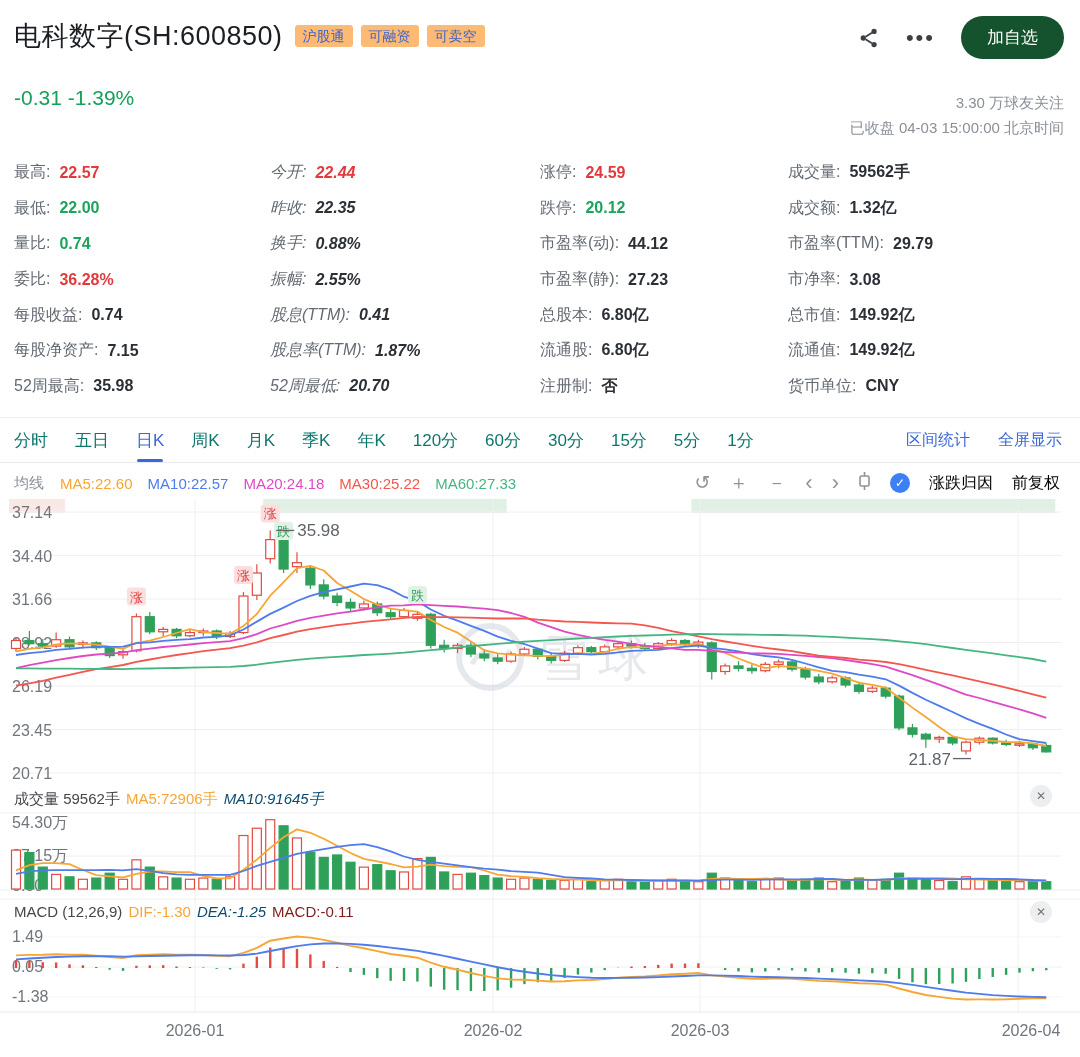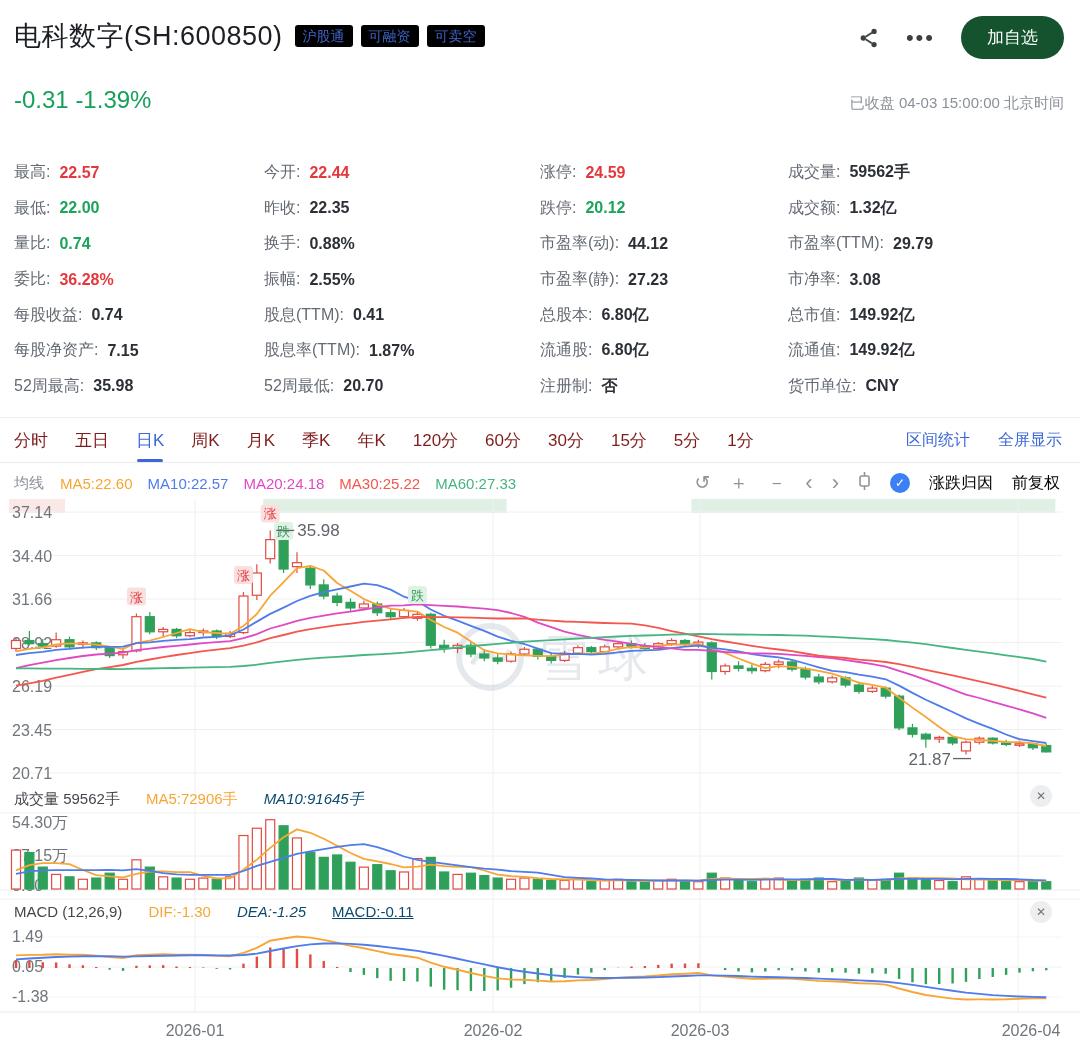--- a/index.html
+++ b/index.html
@@ -5,62 +5,62 @@
   * { margin:0; padding:0; box-sizing:border-box; }
   html,body { background:#fff; }
   body { font-family:"Liberation Sans", sans-serif; width:1080px; height:1057px; position:relative; overflow:hidden; color:#2b2f36; }
   #stage { position:relative; width:1080px; height:1057px; background:#fff; }
   #chart-svg { position:absolute; left:0; top:0; z-index:1; }
   svg text { font-family:"Liberation Sans", sans-serif; }
 
   
   .hdr { position:absolute; left:14px; top:18px; display:flex; align-items:center; gap:12px; z-index:3; }
   .title { font-size:27px; font-weight:500; color:#1b1e23; letter-spacing:0.5px; }
-  .chip { background:#000000; color:#3f63c8; font-size:14px; padding:3px 8px; border-radius:3px; }
+  .chip { background:#fdba74; color:#3f63c8; font-size:14px; padding:3px 8px; border-radius:3px; }
   .hdr-right { position:absolute; right:16px; top:16px; display:flex; align-items:center; gap:26px; z-index:3; }
   .icon-share svg { display:block; }
   .dots { font-size:22px; color:#3c4043; letter-spacing:2px; line-height:20px; cursor:pointer; }
   .btn-add { background:#14532d; color:#fff; font-size:17px; padding:10px 26px; border-radius:22px; border:none; cursor:pointer; }
 
   
   .quote { position:absolute; left:14px; top:86px; display:flex; align-items:flex-end; gap:16px; z-index:3; }
   .price { font-size:40px; font-weight:700; color:#16a05b; }
-  .chg { font-size:24px; color:#16a05b; padding-bottom:4px; }
+  .chg { font-size:21px; color:#16a05b; padding-bottom:4px; }
   .watch { position:absolute; right:16px; top:90px; text-align:right; color:#8a9099; font-size:15px; line-height:25px; z-index:3; }
 
   
   .stats { position:absolute; left:0; top:155px; width:1080px; z-index:3; }
   .stat-col { position:absolute; top:0; }
   .stat-row { height:35.6px; display:flex; align-items:center; font-size:16px; }
   .stat-label { color:#646a73; margin-right:9px; white-space:nowrap; }
   .stat-val { font-weight:700; white-space:nowrap; }
   .v-dark { color:#2b2f36; } .v-red { color:#e4393c;text-align:right; } .v-green { color:#1ca35c; }
 
   
   .tabbar { position:absolute; left:0; top:417px; width:1080px; height:46px; border-top:1px solid #f0f0f2; border-bottom:1px solid #e9eaec; display:flex; align-items:center; z-index:3; background:#fff; }
   .tabs { display:flex; gap:27px; margin-left:14px; }
-  .tab { font-size:17px; color:#7f1d1d; cursor:pointer; position:relative; padding:10px 0; }
+  .tab { font-size:17px; color:#0f766e; cursor:pointer; position:relative; padding:10px 0; }
   .tab.active { color:#3c68d7; }
   .tab.active::after { content:""; position:absolute; left:50%; transform:translateX(-50%); bottom:0; width:26px; height:3px; border-radius:2px; background:#3c68d7; }
   .tab-links { margin-left:auto; margin-right:18px; display:flex; gap:28px; }
   .tab-link { font-size:16px; color:#3c68d7; cursor:pointer; }
 
   
   .legend { position:absolute; left:14px; top:474px; display:flex; gap:16px; font-size:15px; z-index:3; align-items:center; }
   .legend .lg-t { color:#8a8f98; }
   .ctoolbar { position:absolute; right:20px; top:472px; display:flex; align-items:center; gap:19px; z-index:3; color:#8f949c; }
   .tool { font-size:19px; cursor:pointer; line-height:22px; }
   .tool.small { font-size:22px; }
   .chk { width:20px; height:20px; border-radius:50%; background:#3d7ff5; color:#fff; font-size:12px; display:flex; align-items:center; justify-content:center; cursor:pointer; }
   .tool-label { font-size:16px; color:#000000; cursor:pointer; }
 
   
-  .pane-hdr { position:absolute; z-index:3; display:flex; gap:26px; font-size:15px; align-items:flex-end; }
+  .pane-hdr { position:absolute; z-index:3; display:flex; gap:6px; font-size:15px; align-items:flex-end; }
   .ph-title { color:#43474d; }
-  .c-orange { color:#f7a635; } .c-blue { color:#0c4a6e;font-style:italic; } .c-green { color:#0c4a6e;text-decoration:underline; }
+  .c-orange { color:#f7a635; } .c-blue { color:#0c4a6e;font-style:italic; } .c-green { color:#7f1d1d; }
   .xbtn { position:absolute; width:22px; height:22px; border-radius:50%; background:#eceef0; color:#717579; font-size:12px; display:flex; align-items:center; justify-content:center; cursor:pointer; z-index:4; }
 </style>
 </head>
 <body>
 <div id="stage">
 
   <div class="hdr">
     <span class="title">电科数字(SH:600850)</span>
     <span id="tags"><span class="chip" style="margin-right: 8px;">沪股通</span><span class="chip" style="margin-right: 8px;">可融资</span><span class="chip" style="margin-right: 8px;">可卖空</span></span>
   </div>
@@ -75,20 +75,21 @@
       </svg>
     </span>
     <span class="dots">•••</span>
     <button class="btn-add">加自选</button>
   </div>
 
   <div class="quote">
     <span class="chg"><span>-0.31</span> <span>-1.39%</span></span>
   </div>
   <div class="watch">
+    <div>3.30 万球友关注</div>
     <div>已收盘 04-03 15:00:00 北京时间</div>
   </div>
 
   <div class="stats" id="stats">
       <div class="stat-col" style="left: 14px;">
         <div class="stat-row">
           <span class="stat-label">最高:</span>
           <span class="stat-val v-red">22.57</span>
         </div>
         <div class="stat-row">
@@ -109,21 +110,21 @@
         </div>
         <div class="stat-row">
           <span class="stat-label">每股净资产:</span>
           <span class="stat-val v-dark">7.15</span>
         </div>
         <div class="stat-row">
           <span class="stat-label">52周最高:</span>
           <span class="stat-val v-dark">35.98</span>
         </div>
       </div>
-      <div class="stat-col" style="left: 264px;">
+      <div class="stat-col" style="left: 270px; font-style: italic;">
         <div class="stat-row">
           <span class="stat-label">今开:</span>
           <span class="stat-val v-red">22.44</span>
         </div>
         <div class="stat-row">
           <span class="stat-label">昨收:</span>
           <span class="stat-val v-dark">22.35</span>
         </div>
         <div class="stat-row">
           <span class="stat-label">换手:</span>

